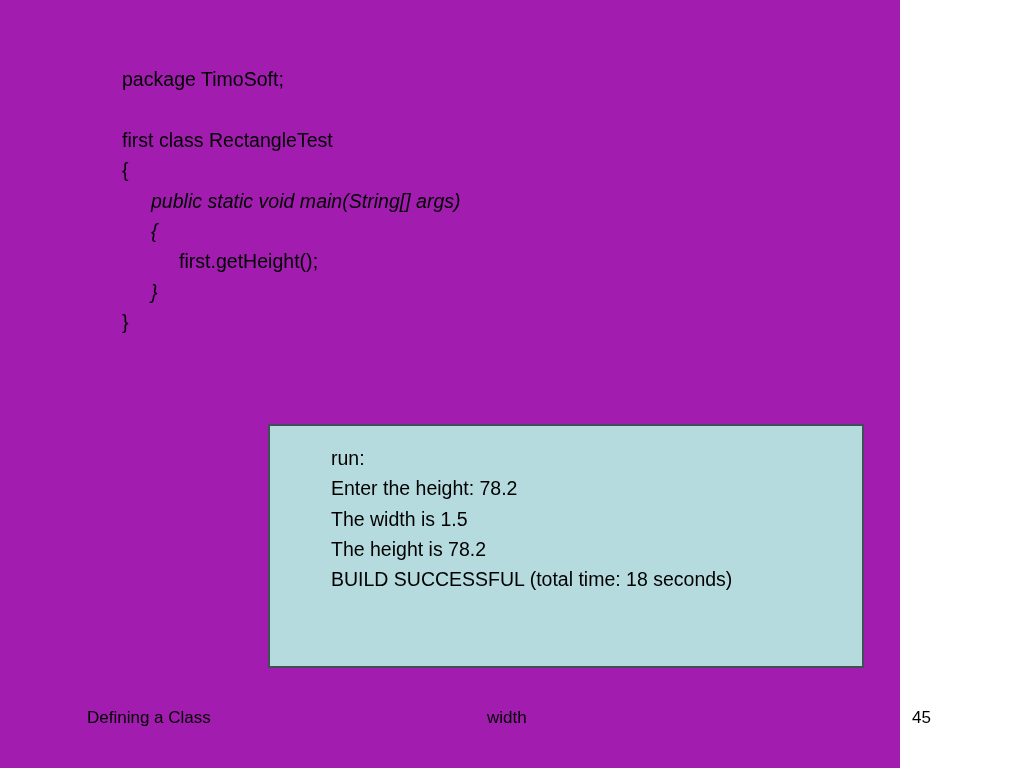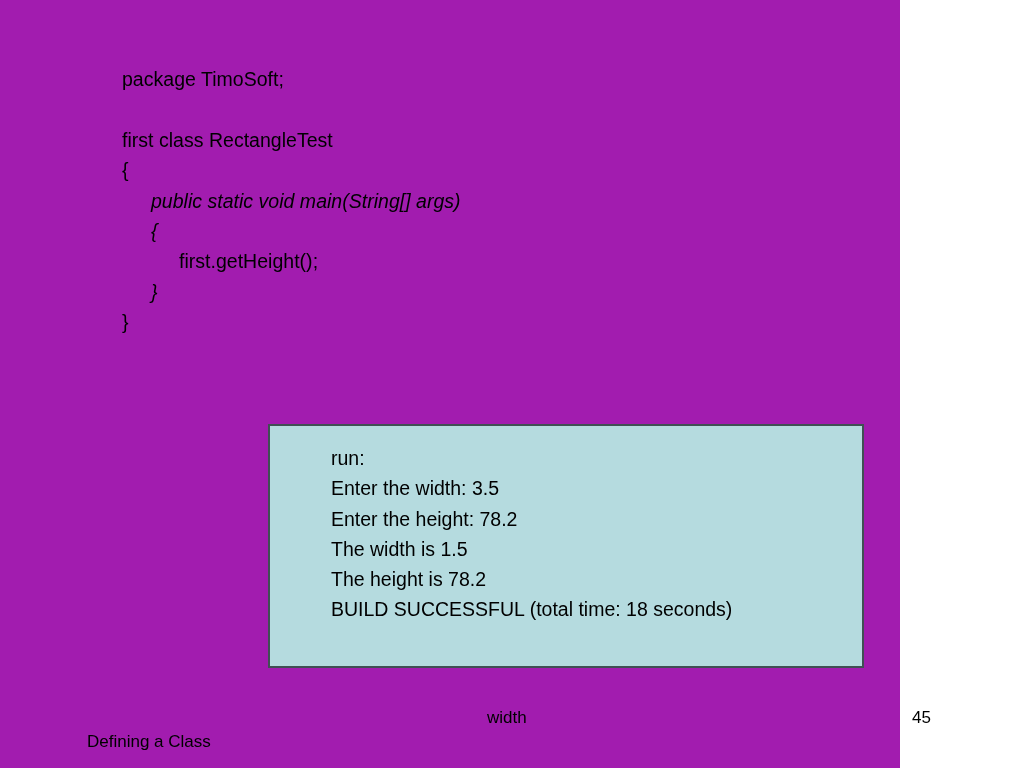--- a/index.html
+++ b/index.html
@@ -81,21 +81,21 @@
     height: 30px;
   }
   .footer-item {
     position: absolute;
     font-family: "Liberation Sans", sans-serif;
     font-size: 17px;
     line-height: 22px;
     color: #000000;
     white-space: pre;
   }
-  .footer-left   { left: 87px;  top: 4px; margin-top: 24px; }
+  .footer-left   { left: 87px;  top: 4px; }
   .footer-center { left: 487px; top: 4px; }
   .footer-right  { left: 912px; top: 4px; }
 </style>
 </head>
 <body>
 
 <div class="slide">
 
   <div class="code-block">
     <div class="code-line indent-0">package TimoSoft;</div>
@@ -105,21 +105,20 @@
     <div class="code-line indent-1">public static void main(String[] args)</div>
     <div class="code-line indent-1">{</div>
     <div class="code-line indent-2">first.getHeight();</div>
     <div class="code-line indent-1">}</div>
     <div class="code-line indent-0">}</div>
   </div>
 
   <div class="output-box">
     <div class="output-text">
       <div class="output-line">run:</div>
-      <div class="output-line">Enter the width: 3.5</div>
       <div class="output-line">Enter the height: 78.2</div>
       <div class="output-line">The width is 1.5</div>
       <div class="output-line">The height is 78.2</div>
       <div class="output-line">BUILD SUCCESSFUL (total time: 18 seconds)</div>
     </div>
   </div>
 
   <div class="footer">
     <div class="footer-item footer-left">Defining a Class</div>
     <div class="footer-item footer-center">width</div>

